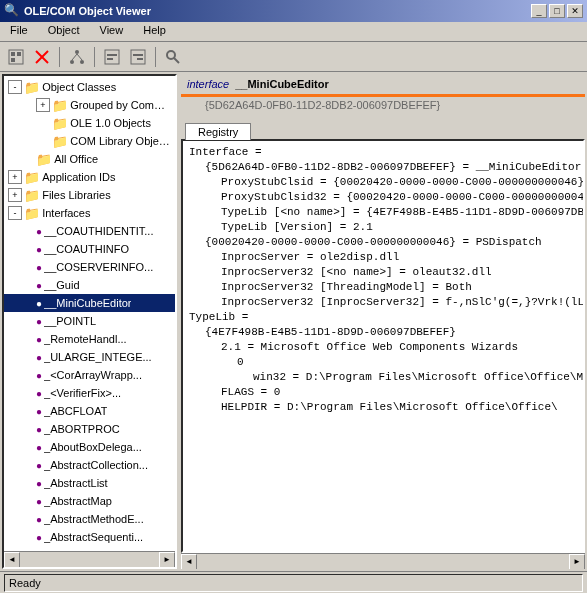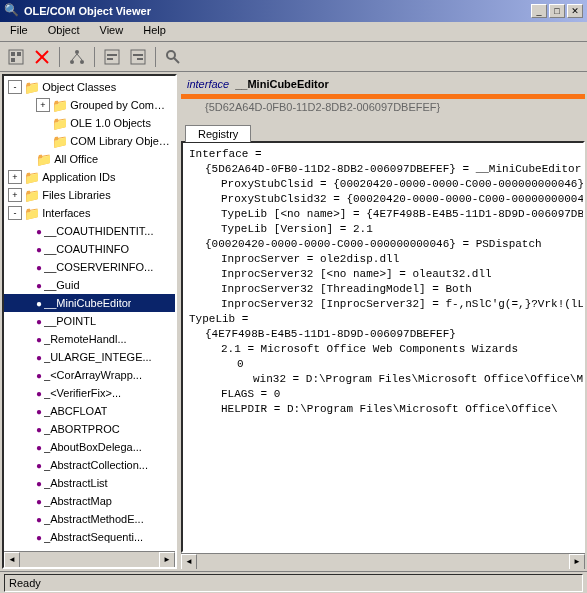--- a/index.html
+++ b/index.html
@@ -199,21 +199,21 @@
       overflow: hidden;
     }
 
     
     .detail-header {
       background: #d4d0c8;
       padding: 4px 6px;
       display: flex;
       align-items: center;
       gap: 6px;
-      border-bottom: 5px solid #f97316;
+      border-bottom: 3px solid #f97316;
     }
     .detail-header .label-interface {
       font-size: 11px;
       color: #000080;
       font-style: italic;
     }
     .detail-header .value-name {
       font-size: 11px;
       font-weight: bold;
     }

